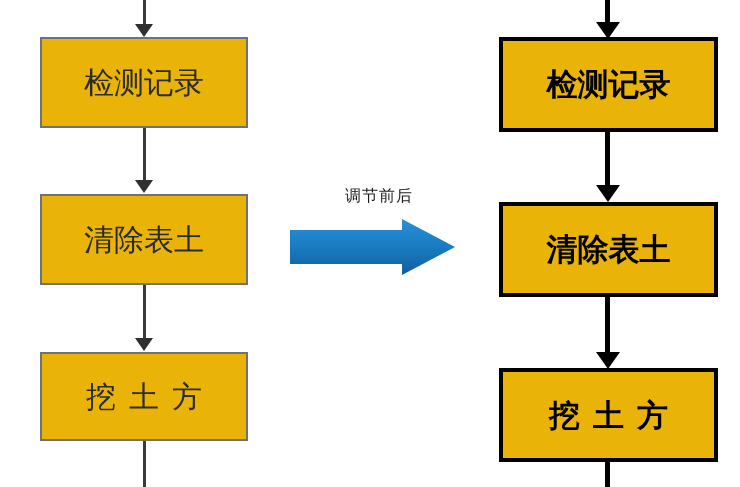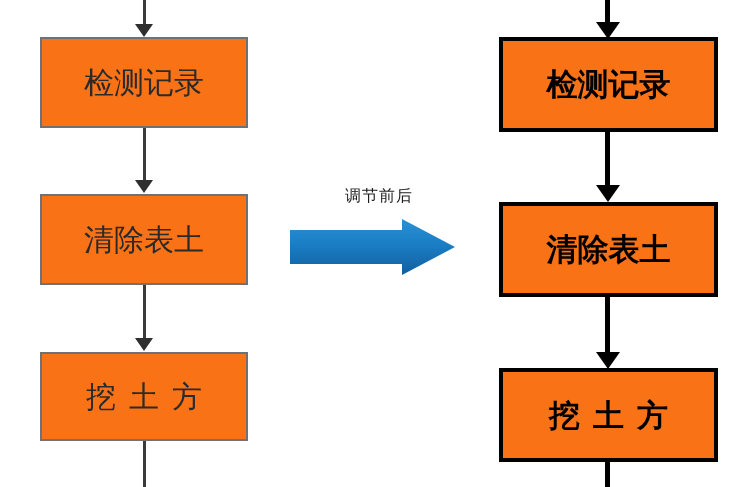--- a/index.html
+++ b/index.html
@@ -18,21 +18,21 @@
     overflow: hidden;
   }
 
   
   .flow-box {
     position: absolute;
     box-sizing: border-box;
     display: flex;
     align-items: center;
     justify-content: center;
-    background: #f97316;
+    background: #eab308;
   }
   .flow-box .box-label {
     display: block;
     white-space: nowrap;
     line-height: 1;
   }
 
   
   .panel-before .flow-box {
     border: 2px solid #6e7175;

